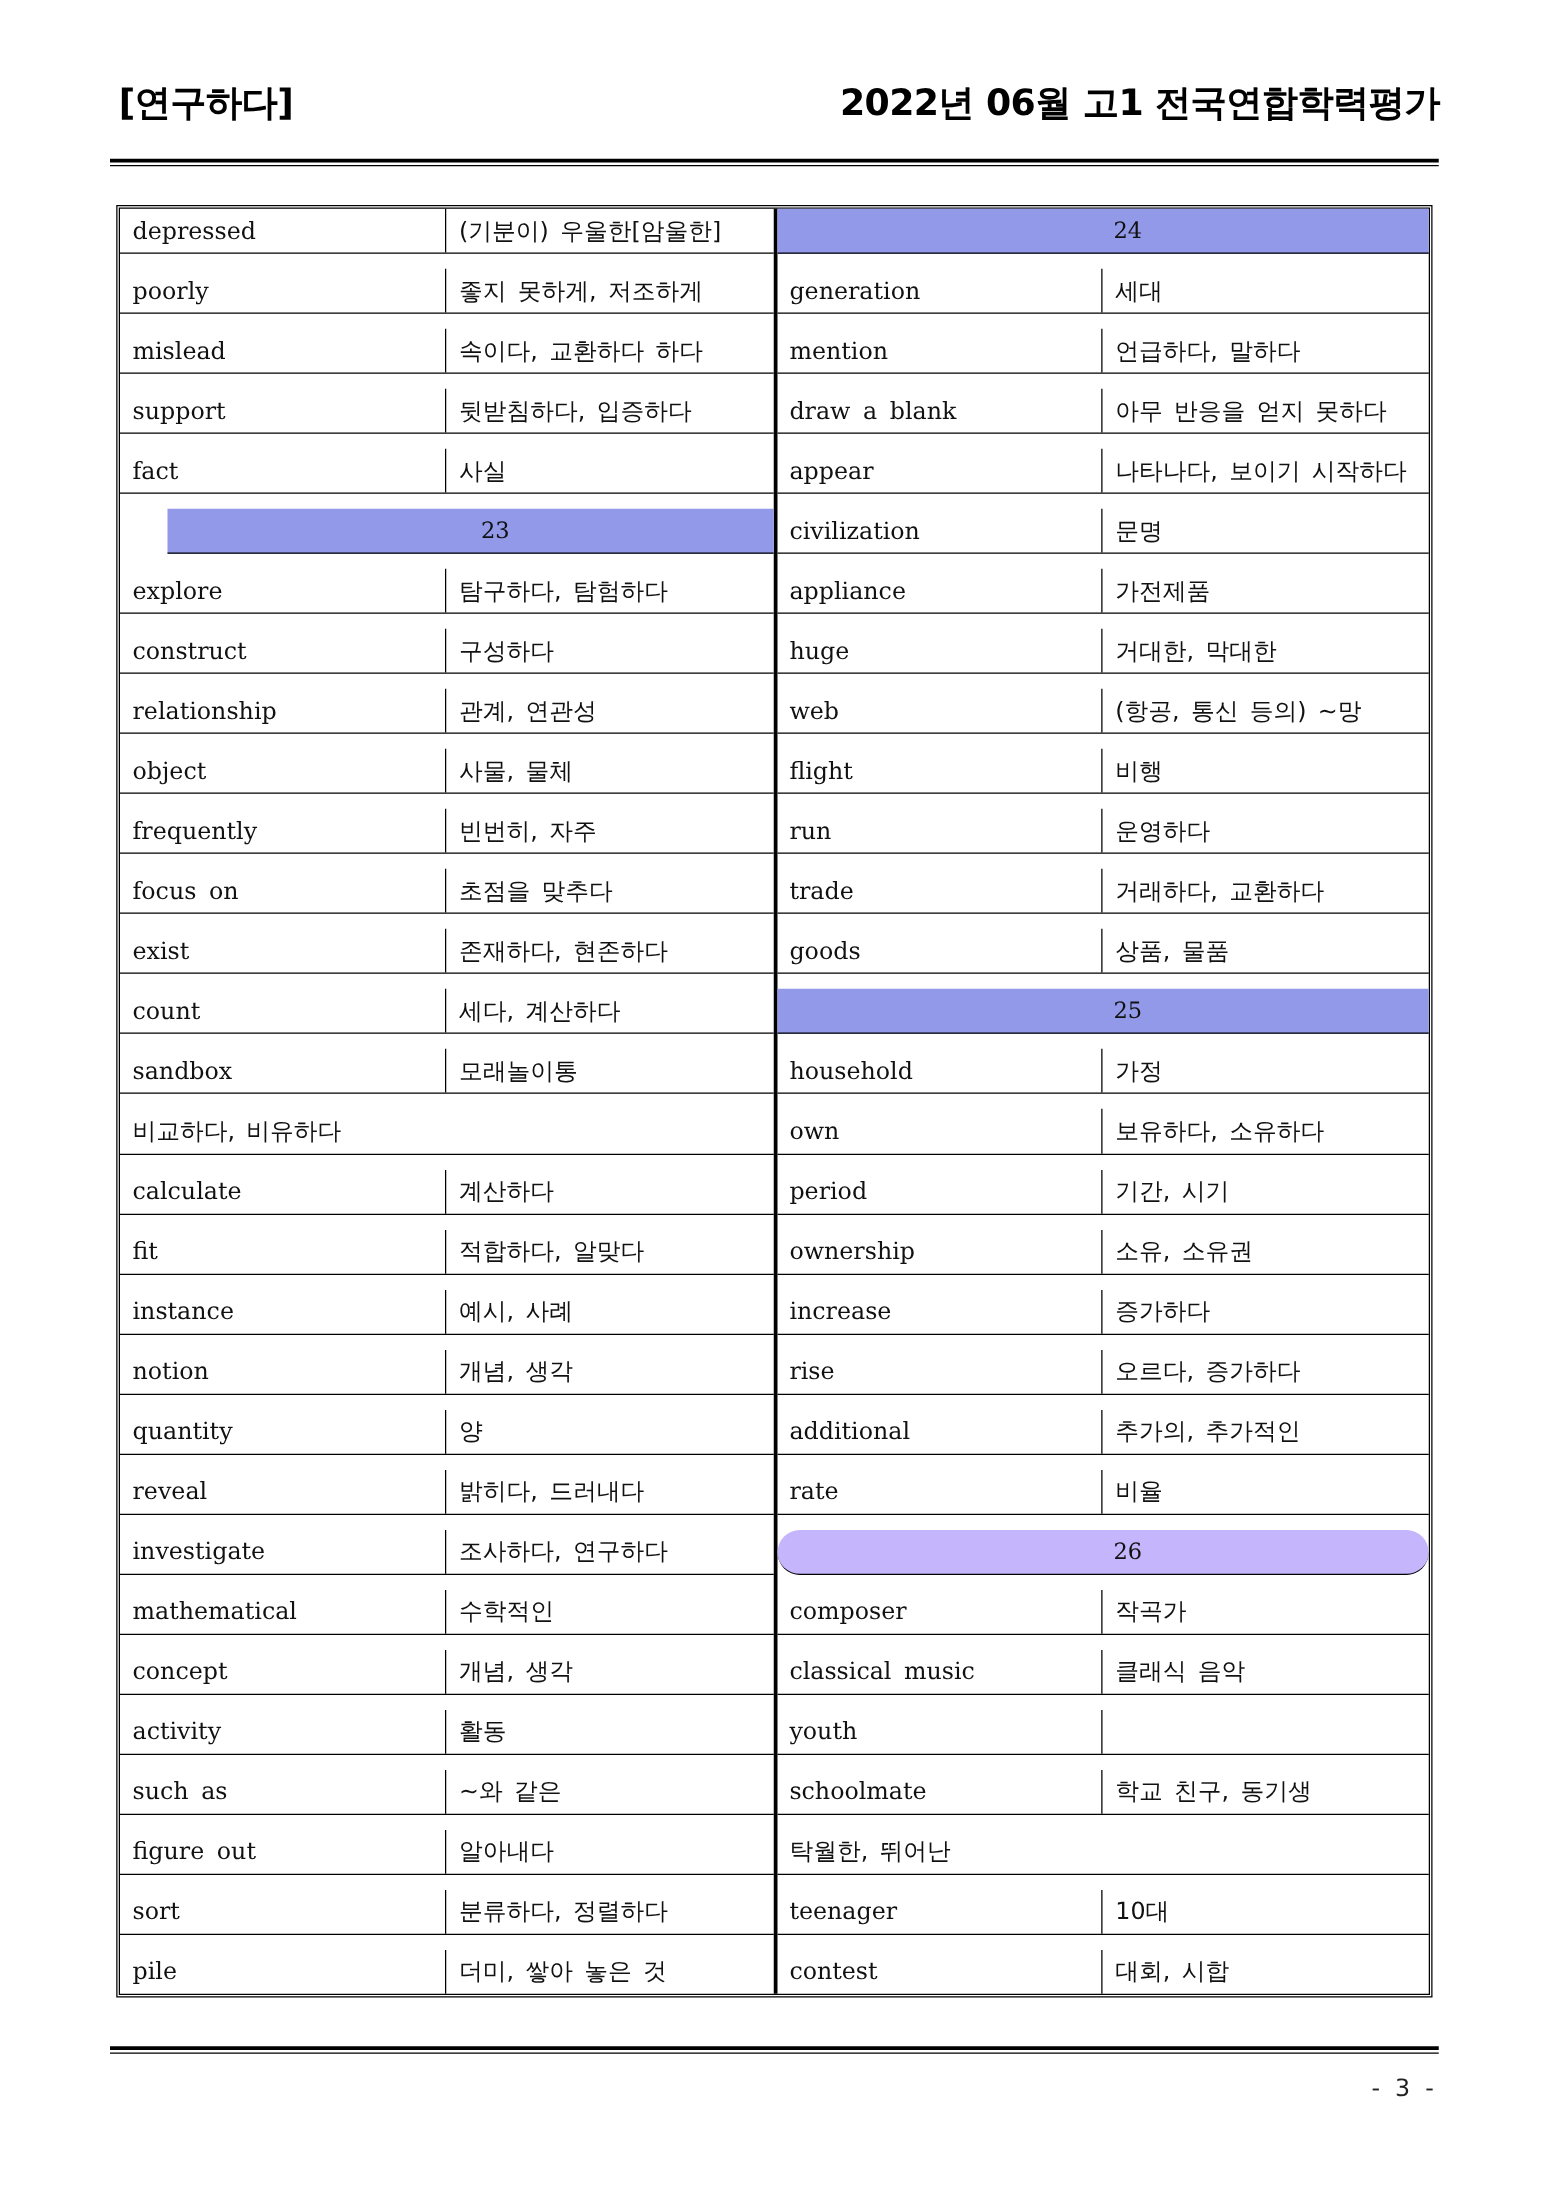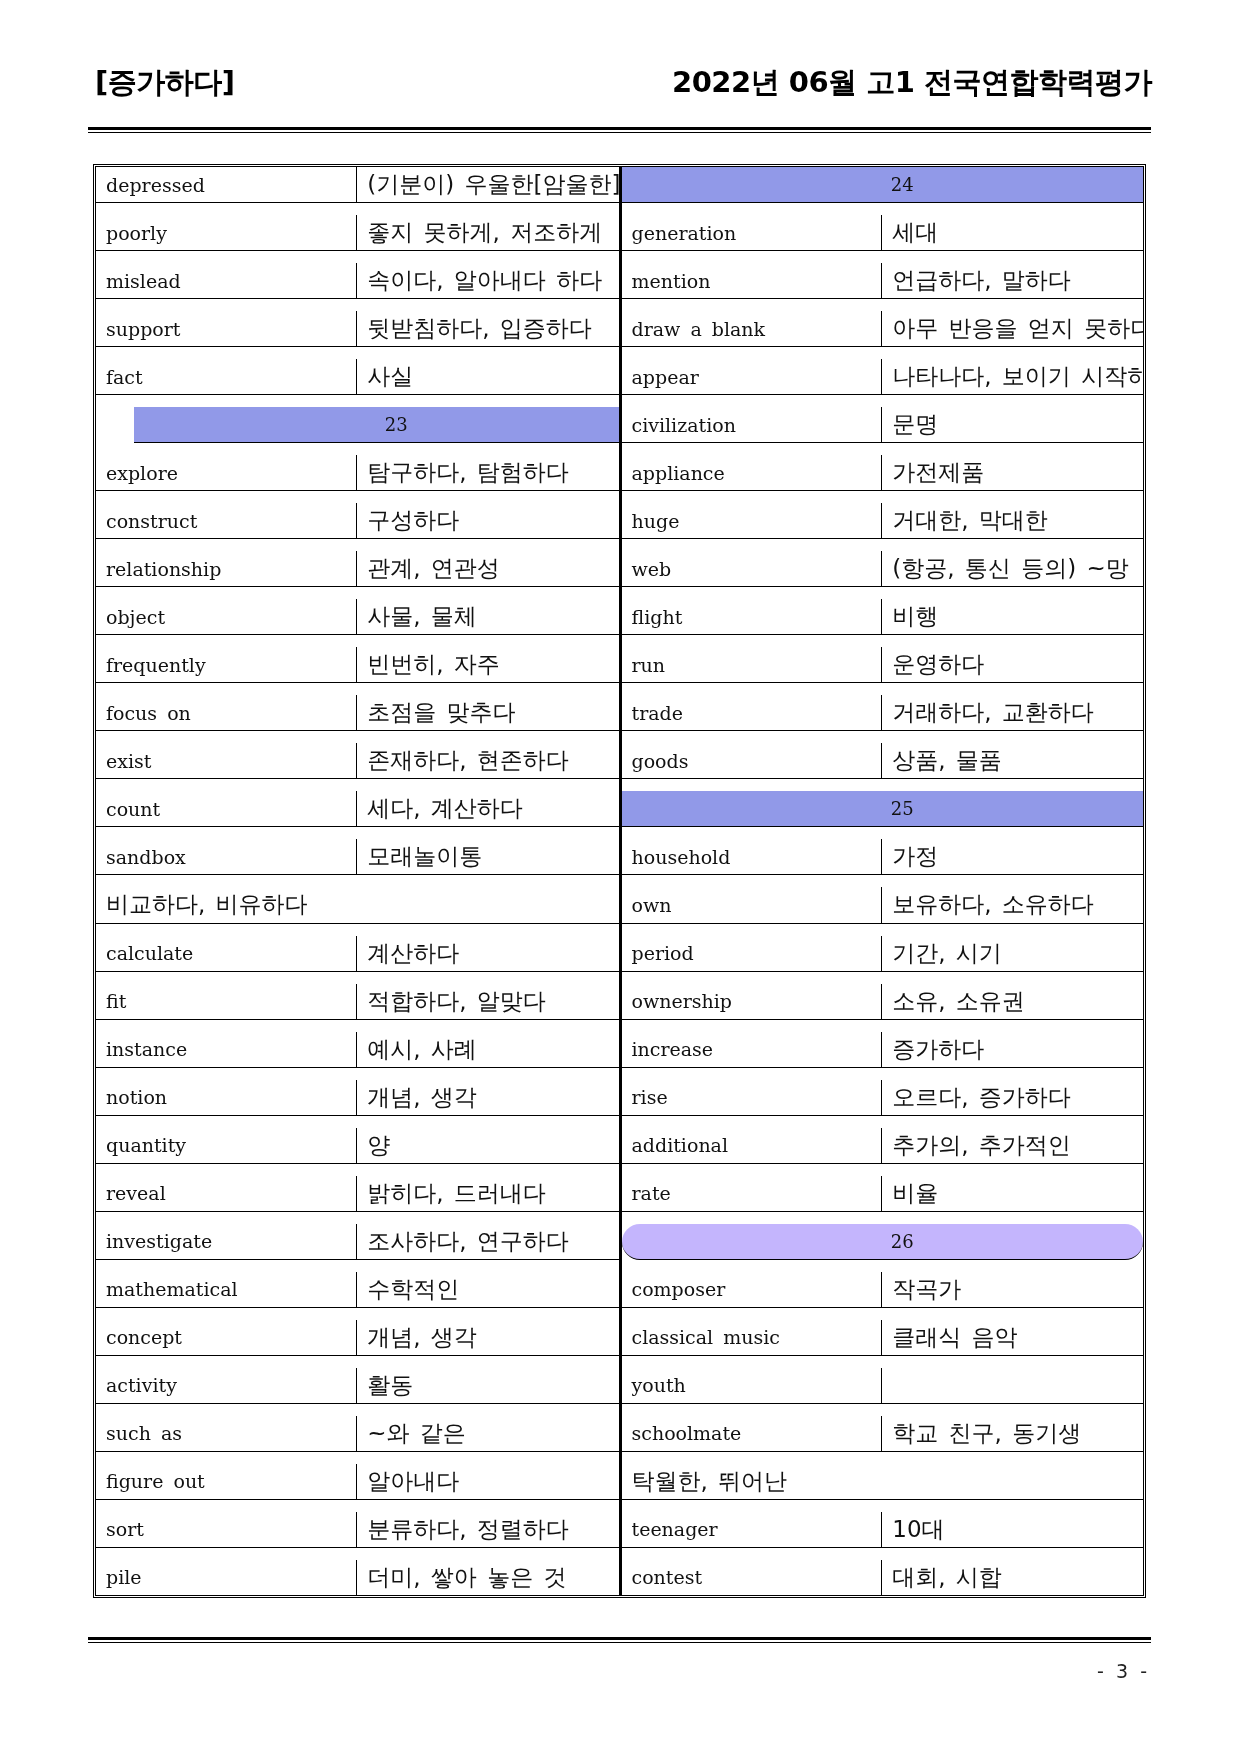--- a/index.html
+++ b/index.html
@@ -19,49 +19,49 @@
   .vocab-wrap { position: absolute; top: 164px; left: 93px; width: 1053px; height: 1434px;
                 border: 3px double #000; box-sizing: border-box; display: flex; }
   .half { width: 50%; height: 100%; box-sizing: border-box; display: flex; flex-direction: column; gap: 12px; }
   .half.left { border-right: 1px solid #000; }
   .half.right { border-left: 2px solid #000; }
   .row { flex: 1 1 0; display: flex; border-bottom: 1px solid #000; box-sizing: border-box; min-height: 0; }
   .row:last-child { border-bottom: none; }
   .cell { box-sizing: border-box; display: flex; align-items: center; padding-left: 10px;
           font-size: 19px; white-space: nowrap; overflow: hidden; }
   .cell.en { width: 50%; border-right: 1px solid #000; font-family: "DejaVu Serif", serif; word-spacing: 4px; }
-  .cell.ko { width: 50%; font-family: "DejaVu Sans", sans-serif; font-size: 23px; word-spacing: 3px; text-align: center; }
+  .cell.ko { width: 50%; font-family: "DejaVu Sans", sans-serif; font-size: 19px; word-spacing: 3px; text-align: center; }
   .row.section { background: #9199e8; padding-left: 40px; }
   .row.section .cell { width: 100%; border-right: none; justify-content: center; padding-left: 0;
                        font-family: "DejaVu Serif", serif; font-size: 18px; }
 </style>
 </head>
 <body>
 
-<div class="hdr-left">[증가하다]</div>
+<div class="hdr-left">[연구하다]</div>
 <div class="hdr-right">2022년 06월 고1 전국연합학력평가</div>
 
 <div class="rule rule-top">
   <div class="thick"></div>
     <div class="thin"></div>
 </div>
 
 <div class="vocab-wrap">
   <div class="half left" id="col-left">
       <div class="row">
         <div class="cell en">depressed</div>
         <div class="cell ko">(기분이) 우울한[암울한]</div>
       </div>
       <div class="row">
         <div class="cell en">poorly</div>
         <div class="cell ko">좋지 못하게, 저조하게</div>
       </div>
       <div class="row">
         <div class="cell en">mislead</div>
-        <div class="cell ko">속이다, 알아내다 하다</div>
+        <div class="cell ko">속이다, 교환하다 하다</div>
       </div>
       <div class="row">
         <div class="cell en">support</div>
         <div class="cell ko">뒷받침하다, 입증하다</div>
       </div>
       <div class="row">
         <div class="cell en">fact</div>
         <div class="cell ko">사실</div>
       </div>
       <div class="row section" style="background: rgb(145, 153, 232); margin-left: 38px;">

